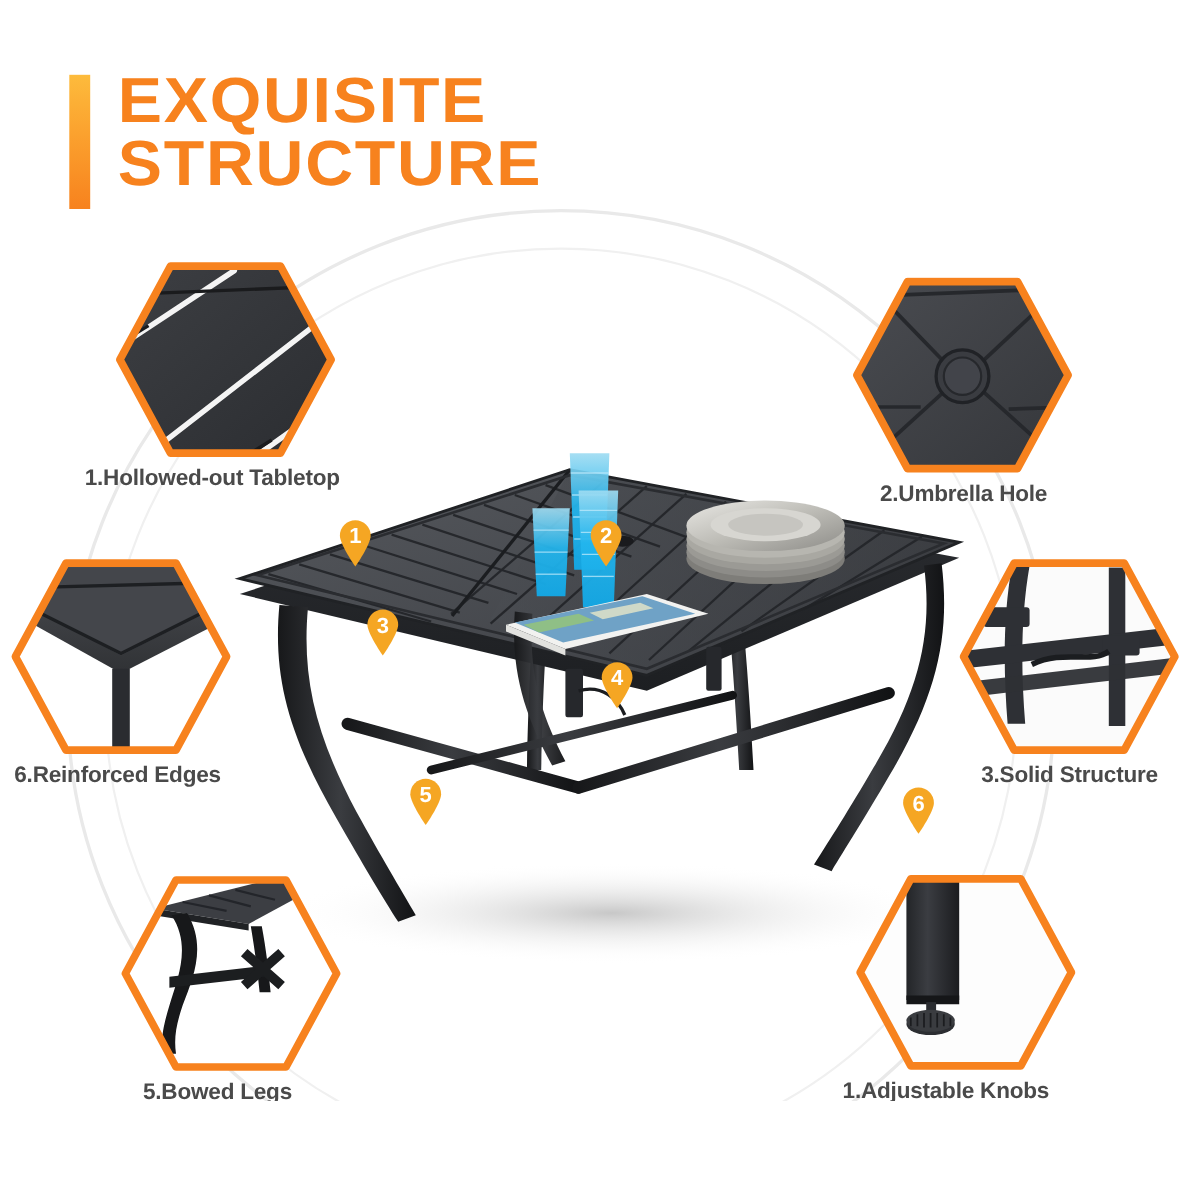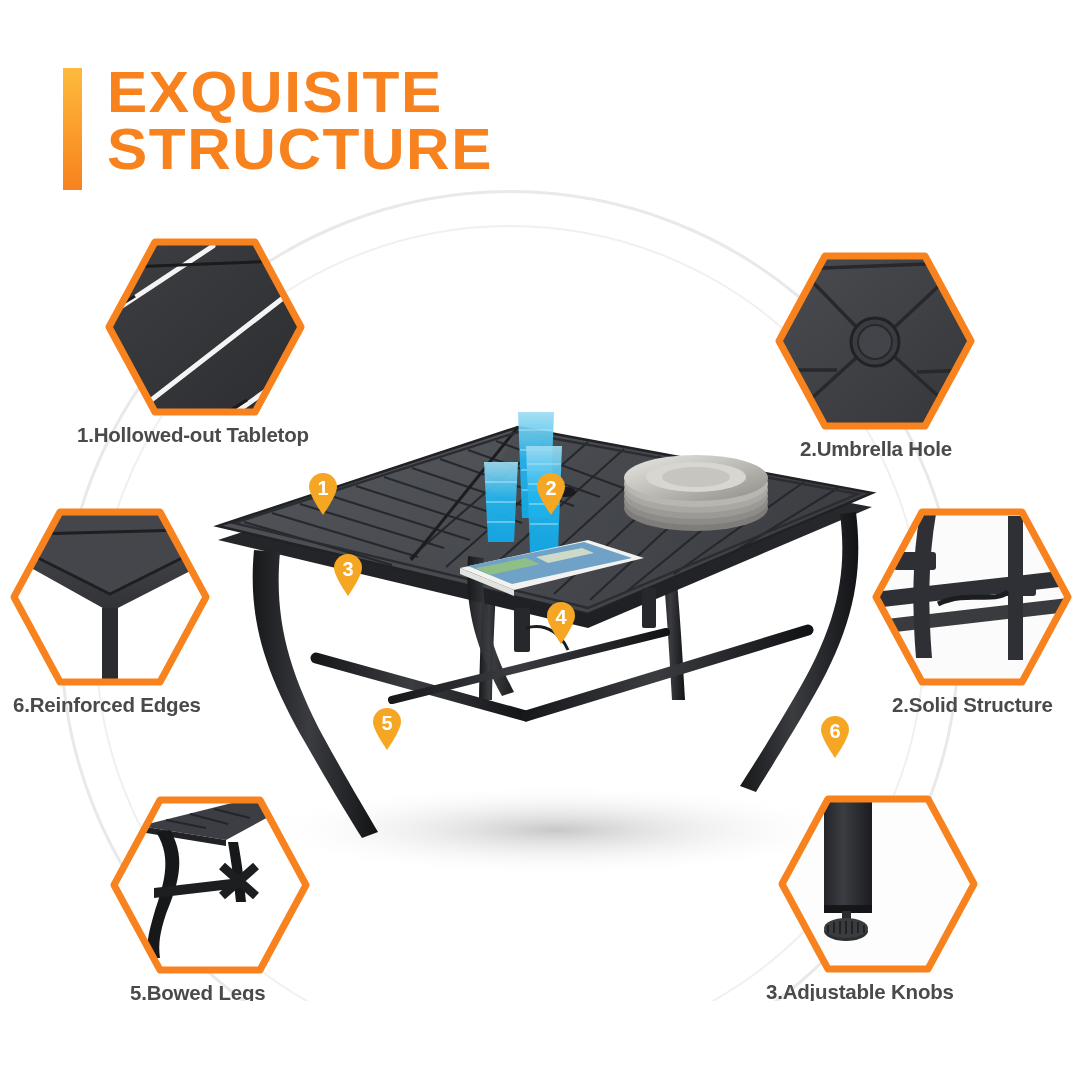--- a/index.html
+++ b/index.html
@@ -396,21 +396,21 @@
           <rect x="136" y="8" width="15" height="144"></rect>
           <path d="M2,84 L196,62 L196,78 L2,100 Z"></path>
           <path d="M6,112 L196,90 L196,104 L6,126 Z" opacity="0.95"></path>
           <rect x="22" y="44" width="42" height="18" rx="3"></rect>
           <rect x="130" y="70" width="34" height="18" rx="3"></rect>
         </g>
         <path d="M66,96 C96,82 120,96 136,84" stroke="#1b1d20" stroke-width="5" fill="none"></path>
       </g>
       <polygon points="50,4 150,4 196,89 150,174 50,174 4,89" fill="none" stroke="#F7821E" stroke-width="7" stroke-linejoin="round"></polygon>
     </svg>
-    <span class="hex-label">2.Solid Structure</span>
+    <span class="hex-label">3.Solid Structure</span>
   </div>
 
   <div class="hex" id="hex5">
     <svg class="hexsvg" width="200" height="178" viewBox="0 0 200 178">
       <defs>
         <clipPath id="clip5">
             <polygon points="50,4 150,4 196,89 150,174 50,174 4,89"></polygon>
           </clipPath>
       </defs>
       <g clip-path="url(#clip5)">
@@ -458,16 +458,16 @@
               <path d="M62,126 L62,139"></path>
             <path d="M68,126 L68,139"></path>
               <path d="M74,126 L74,139"></path>
               <path d="M80,127 L80,138"></path>
             <path d="M86,130 L86,138"></path>
           </g>
         </g>
       </g>
       <polygon points="50,4 150,4 196,89 150,174 50,174 4,89" fill="none" stroke="#F7821E" stroke-width="7" stroke-linejoin="round"></polygon>
     </svg>
-    <span class="hex-label">3.Adjustable Knobs</span>
+    <span class="hex-label">1.Adjustable Knobs</span>
   </div>
 
 </div>
 
 </body></html>

